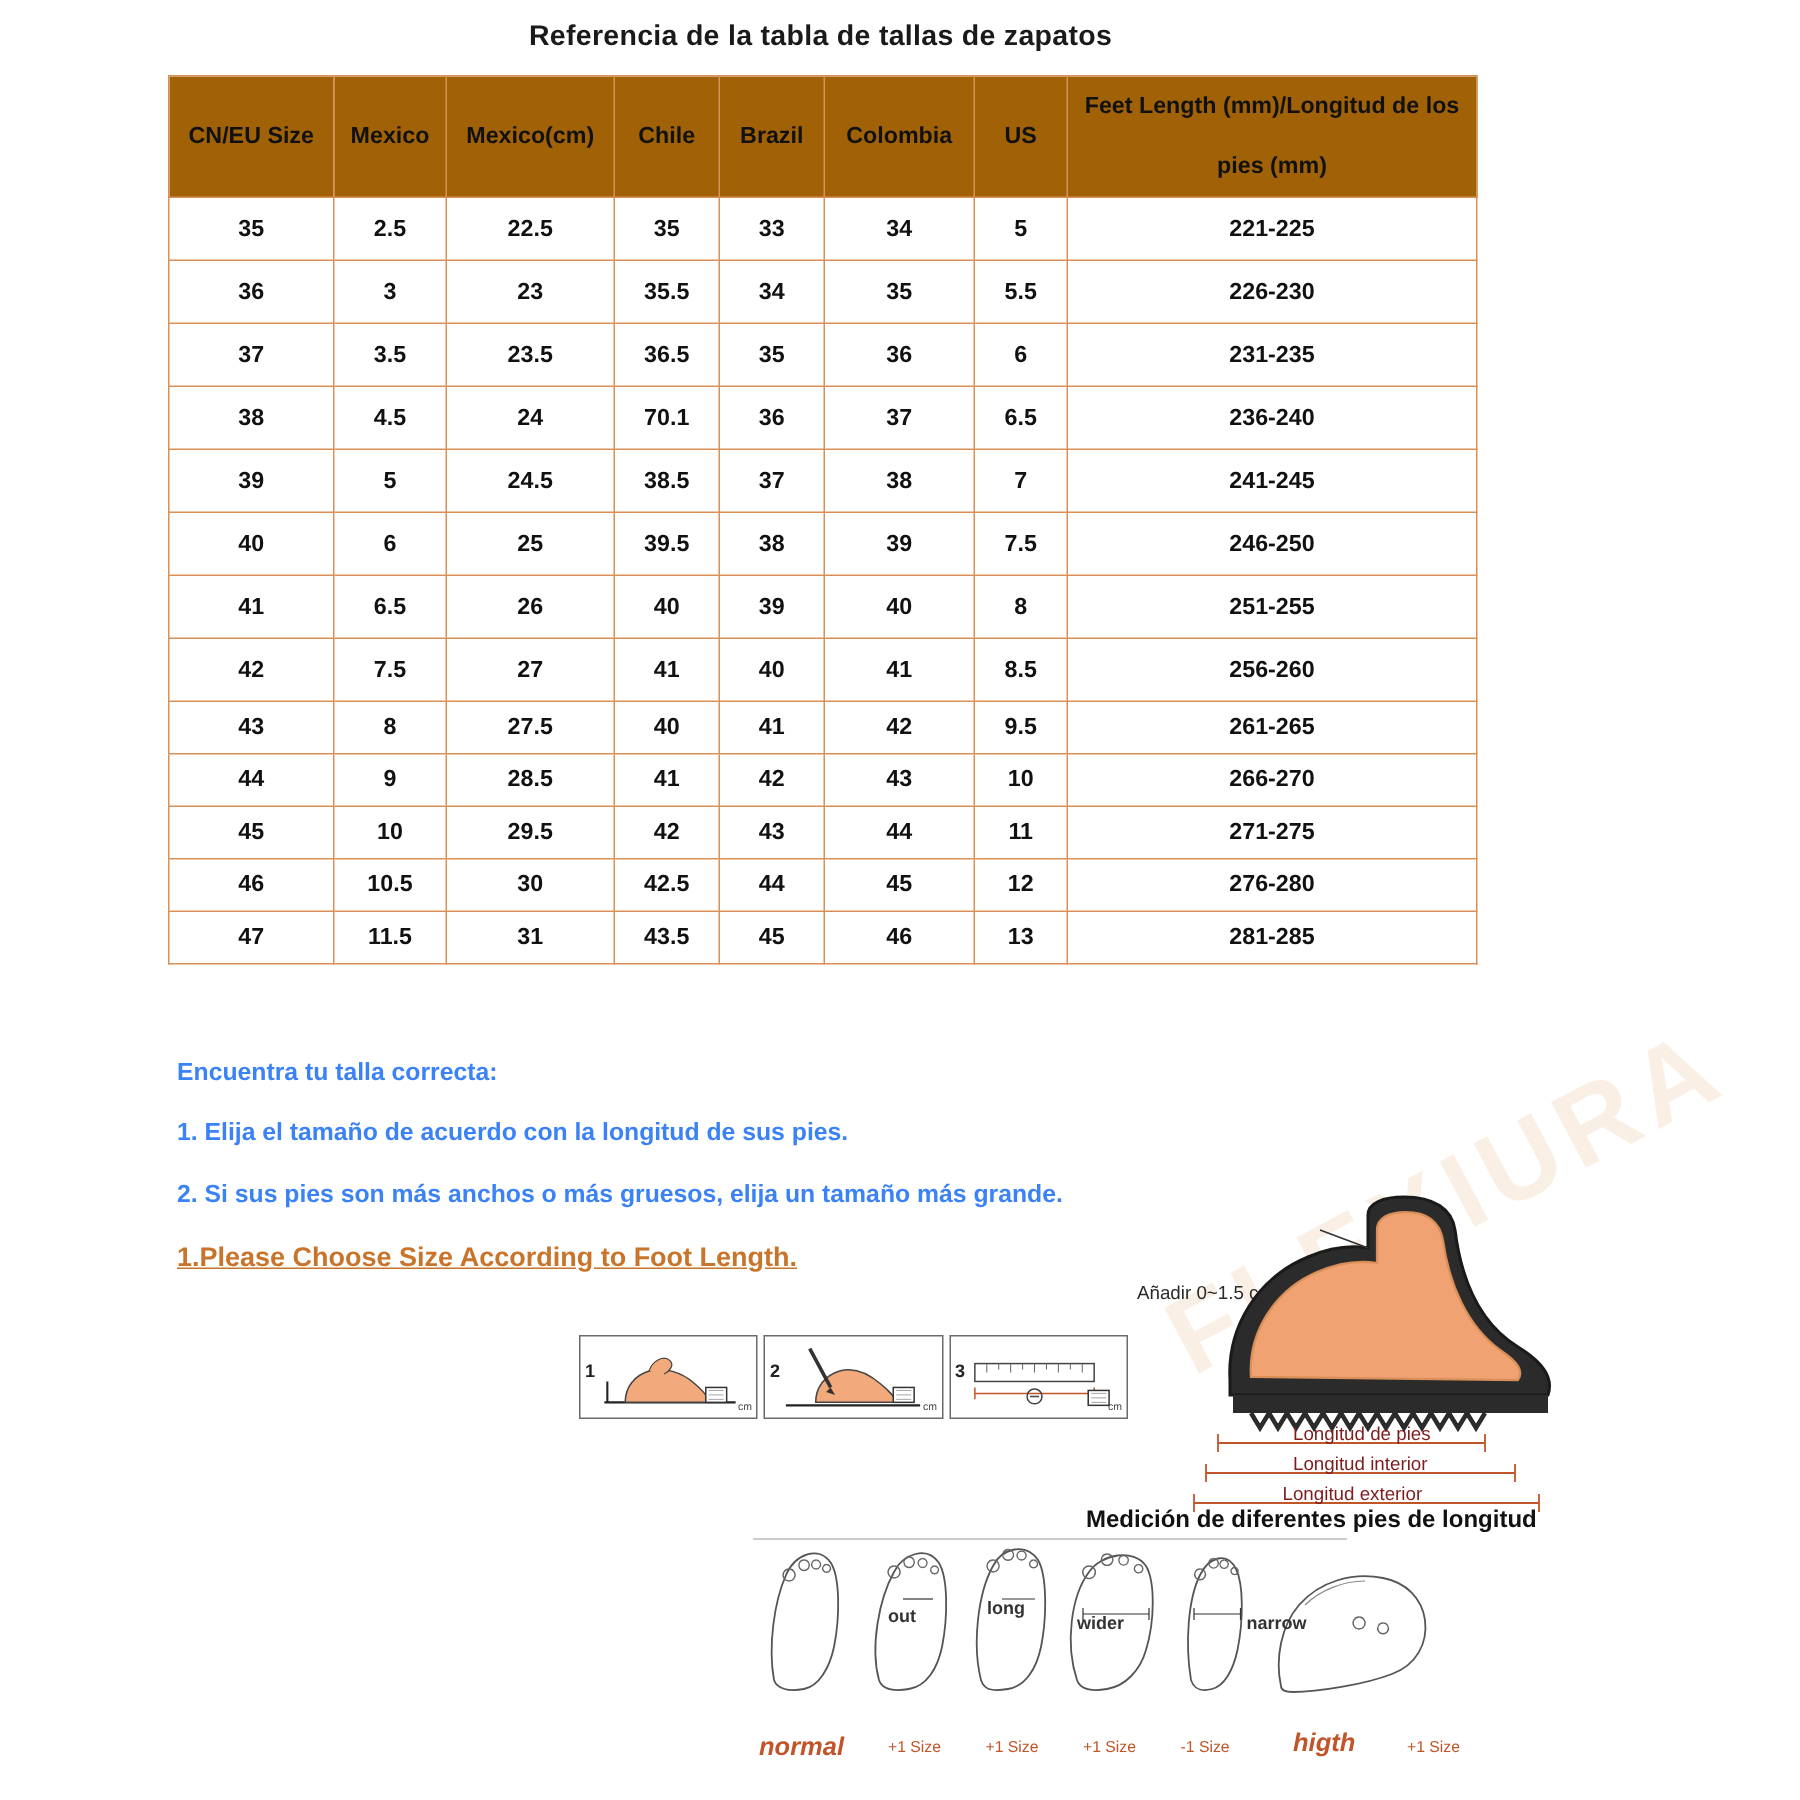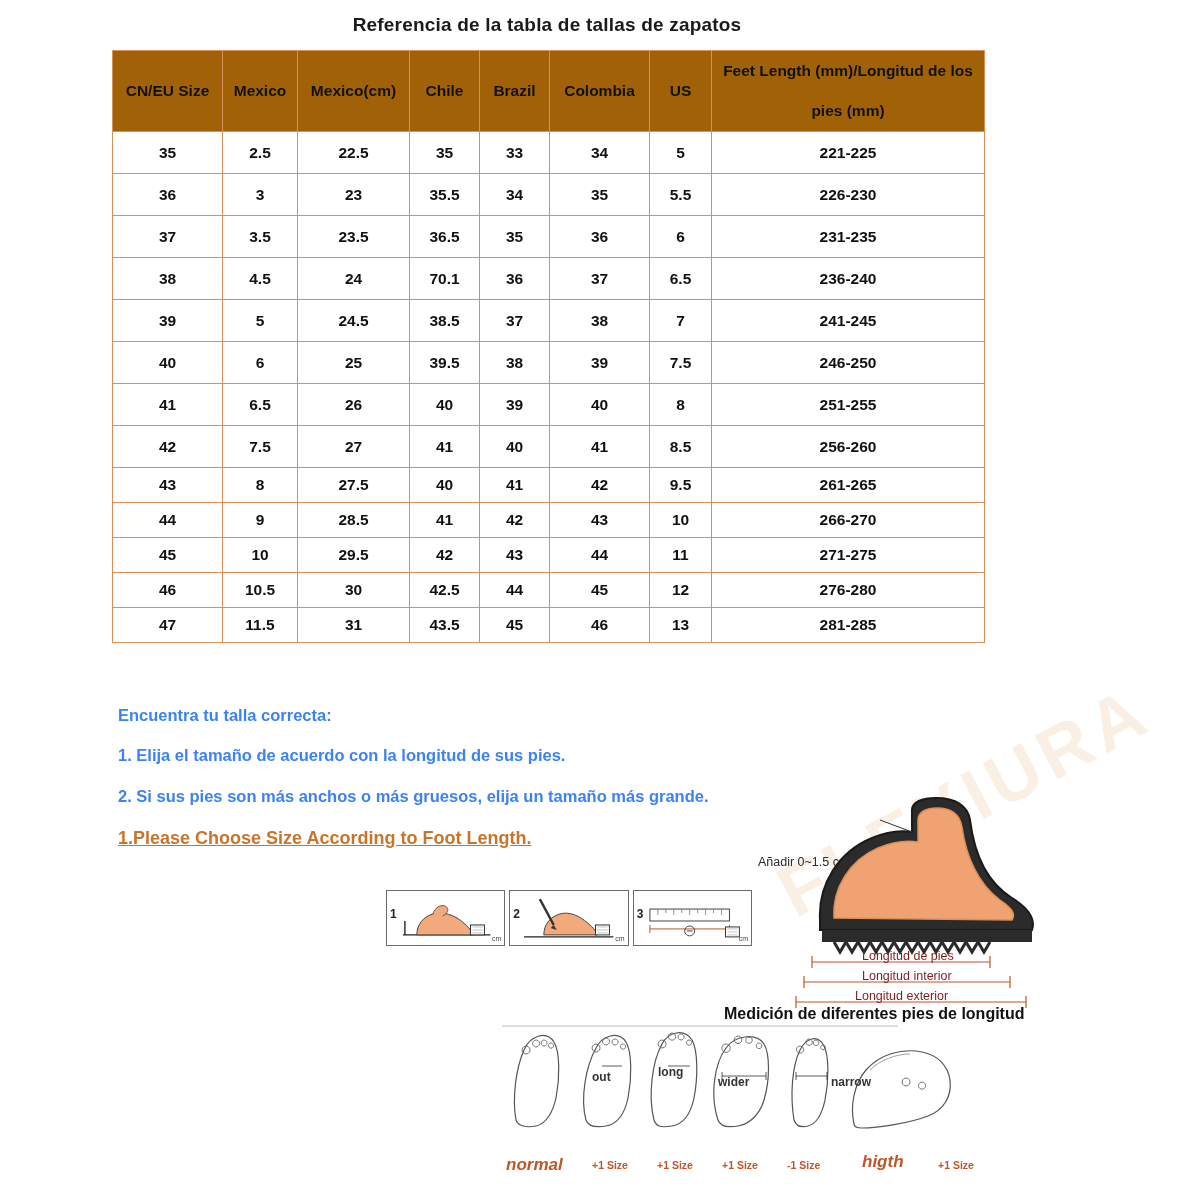--- a/index.html
+++ b/index.html
@@ -214,21 +214,21 @@
     position: absolute;
     font-size: 17px;
     font-weight: bold;
     font-style: italic;
     color: #c0552a;
     white-space: nowrap;
   }
   .foot-sub {
     position: absolute;
     font-size: 10.5px;
-    font-weight: bold;
+    font-weight: normal;
     color: #c0552a;
     white-space: nowrap;
   }
 </style>
 </head>
 <body>
 
 <div class="page">
 
   <div class="watermark">FLEXIURA</div>

